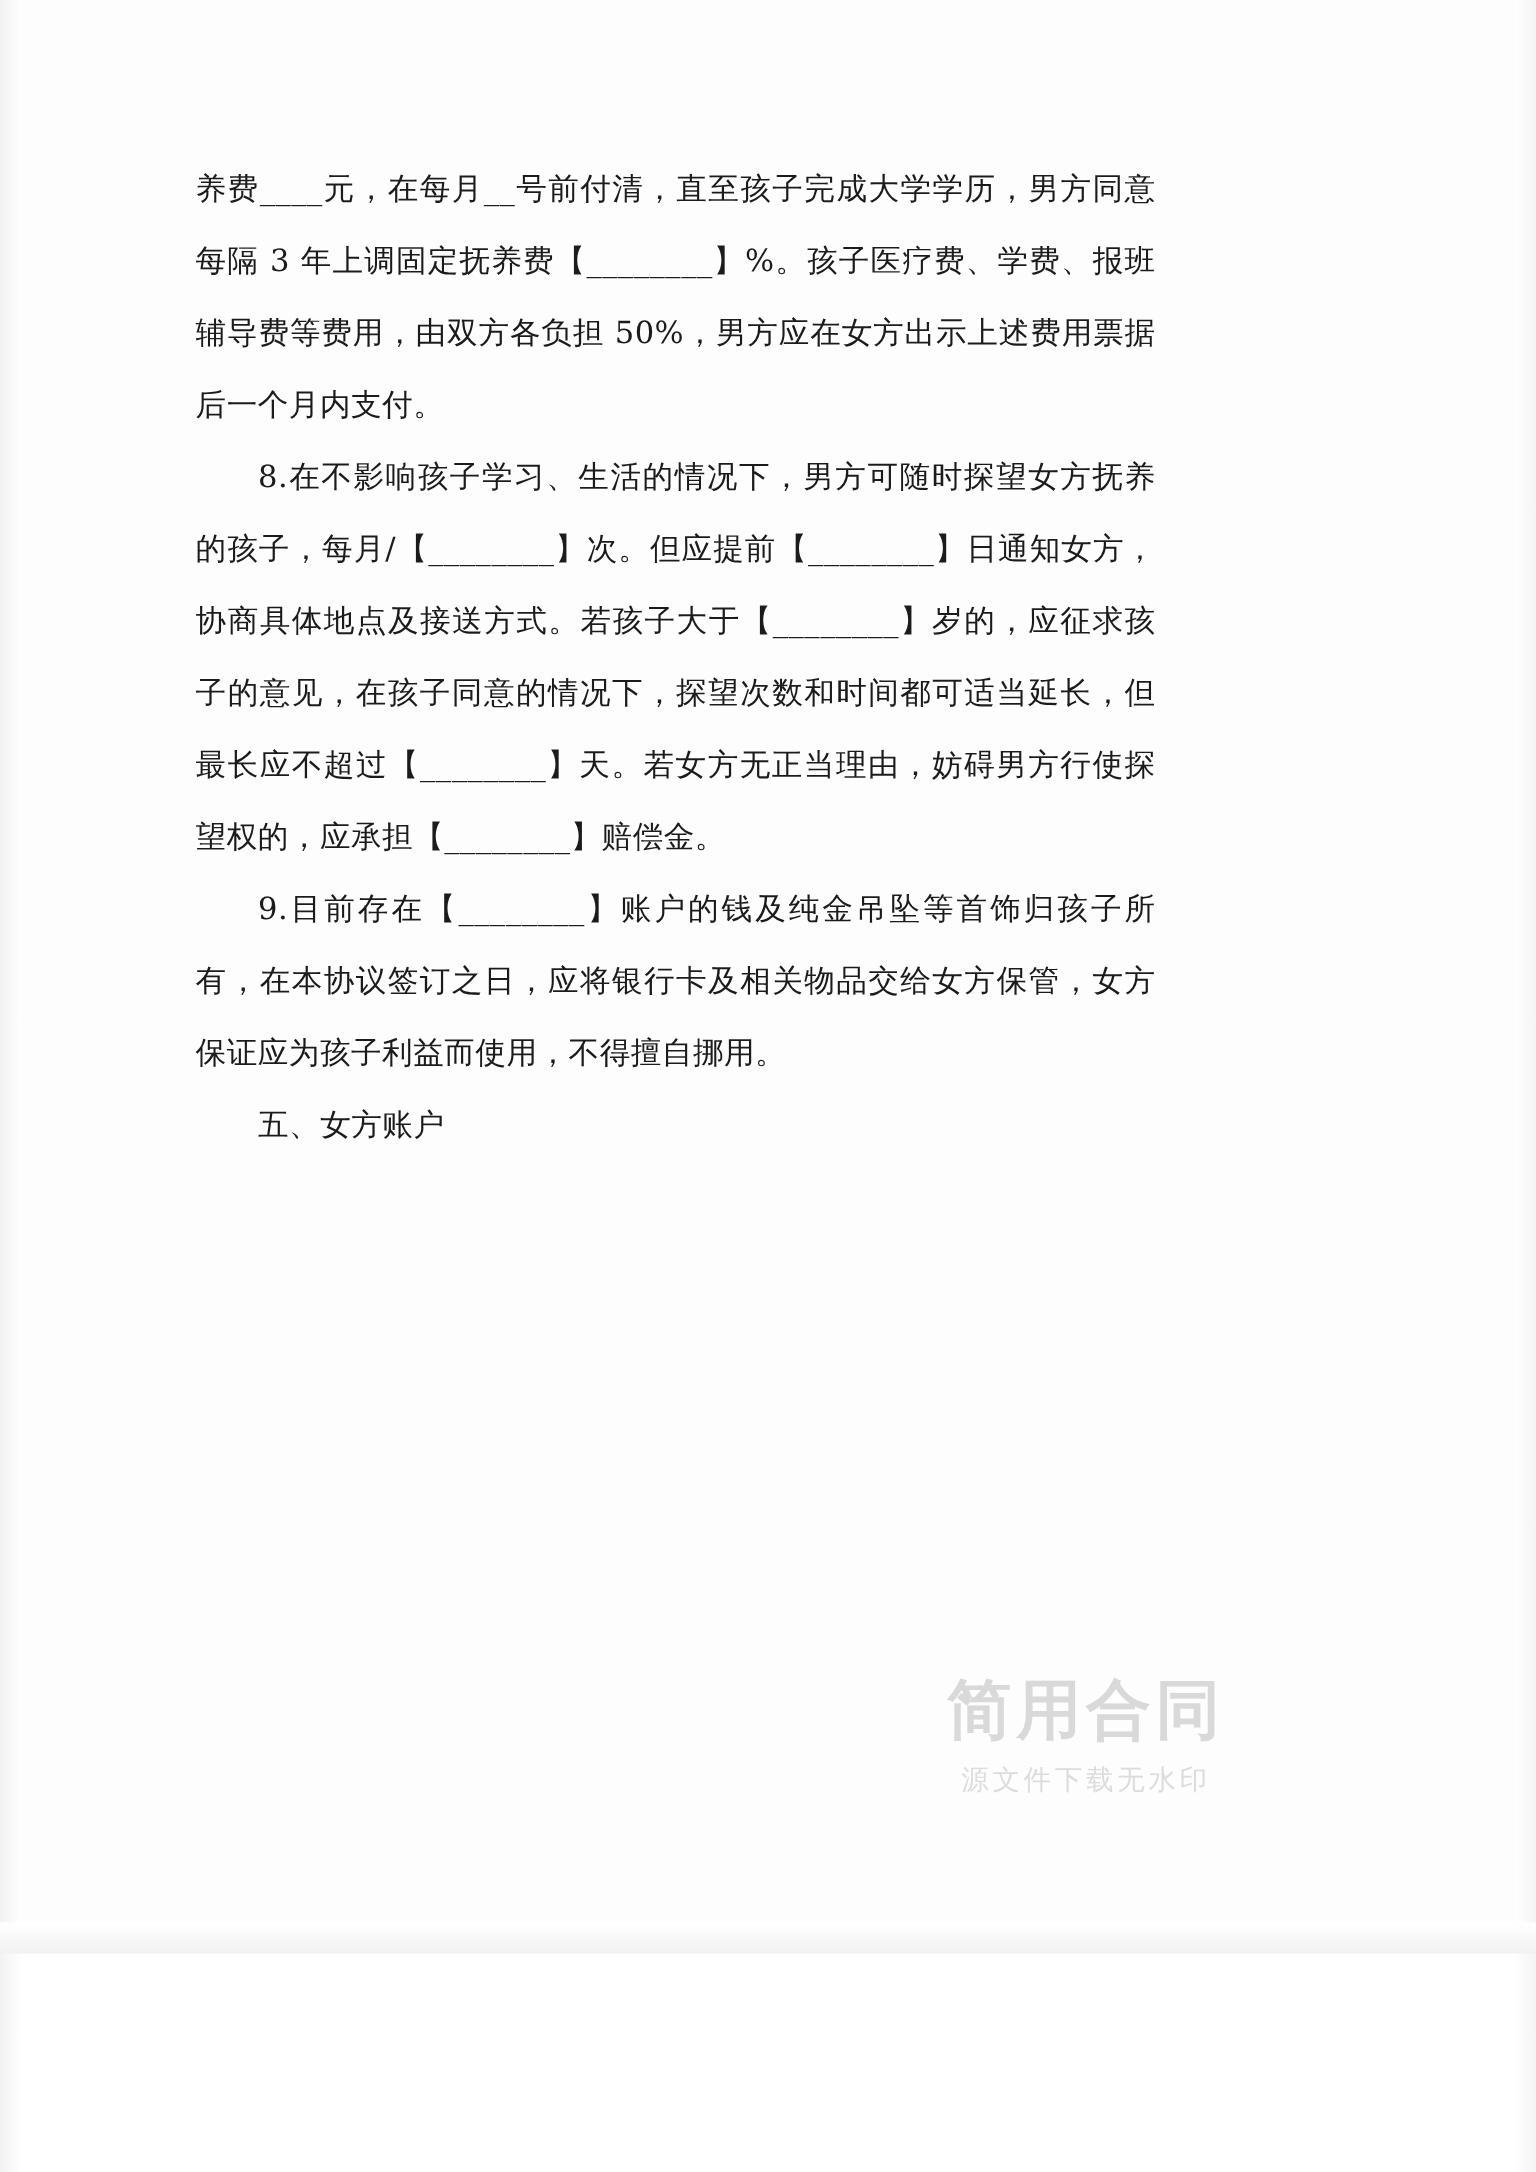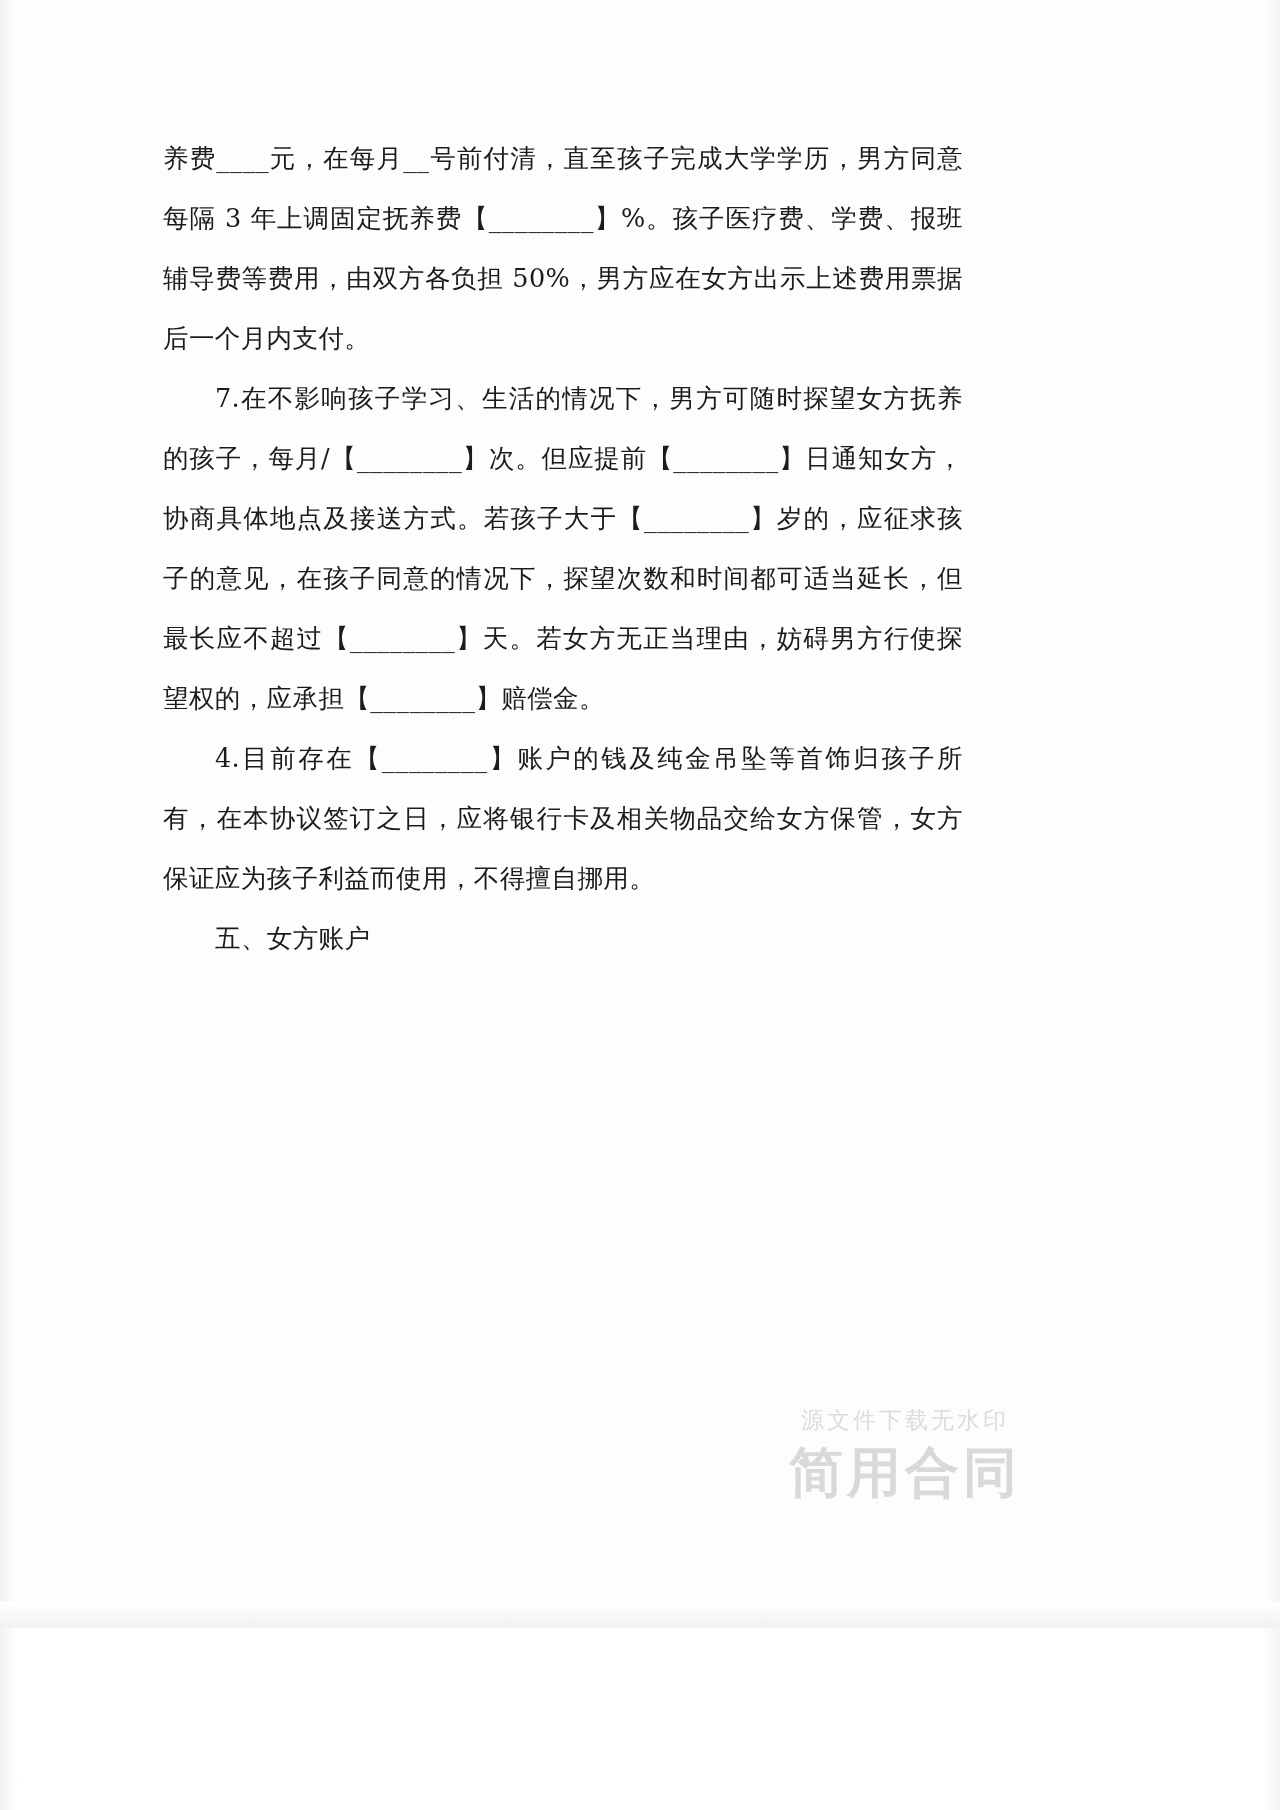--- a/index.html
+++ b/index.html
@@ -107,28 +107,28 @@
 <div id="page-sheet">
 
   <div id="paper-edge-left"></div>
   <div id="paper-edge-right"></div>
   <div id="paper-edge-bottom"></div>
 
   <div id="doc-body">
 
     <p class="para cont block">养费____元，在每月__号前付清，直至孩子完成大学学历，男方同意每隔 3 年上调固定抚养费【________】%。孩子医疗费、学费、报班辅导费等费用，由双方各负担 50%，男方应在女方出示上述费用票据后一个月内支付。</p>
 
-    <p class="para indent block">7.在不影响孩子学习、生活的情况下，男方可随时探望女方抚养的孩子，每月/【________】次。但应提前【________】日通知女方，协商具体地点及接送方式。若孩子大于【________】岁的，应征求孩子的意见，在孩子同意的情况下，探望次数和时间都可适当延长，但最长应不超过【________】天。若女方无正当理由，妨碍男方行使探望权的，应承担【________】赔偿金。</p>
+    <p class="para indent block">8.在不影响孩子学习、生活的情况下，男方可随时探望女方抚养的孩子，每月/【________】次。但应提前【________】日通知女方，协商具体地点及接送方式。若孩子大于【________】岁的，应征求孩子的意见，在孩子同意的情况下，探望次数和时间都可适当延长，但最长应不超过【________】天。若女方无正当理由，妨碍男方行使探望权的，应承担【________】赔偿金。</p>
 
-    <p class="para indent block">4.目前存在【________】账户的钱及纯金吊坠等首饰归孩子所有，在本协议签订之日，应将银行卡及相关物品交给女方保管，女方保证应为孩子利益而使用，不得擅自挪用。</p>
+    <p class="para indent block">9.目前存在【________】账户的钱及纯金吊坠等首饰归孩子所有，在本协议签订之日，应将银行卡及相关物品交给女方保管，女方保证应为孩子利益而使用，不得擅自挪用。</p>
 
     <p class="para heading block">五、女方账户</p>
 
 
 
   </div>
 
   <div id="watermark">
+    <div id="watermark-logo">简用合同</div>
     <div id="watermark-sub">源文件下载无水印</div>
-    <div id="watermark-logo">简用合同</div>
   </div>
 
 </div>
 
 </body></html>

